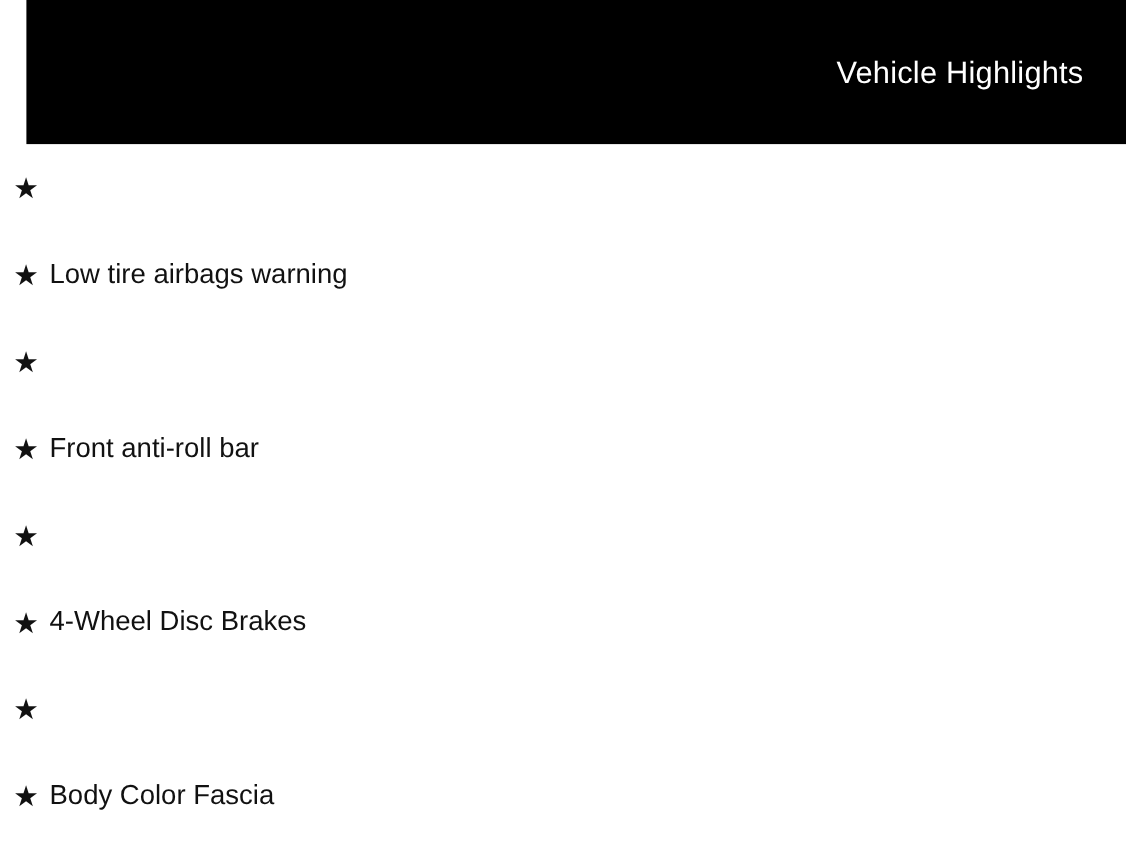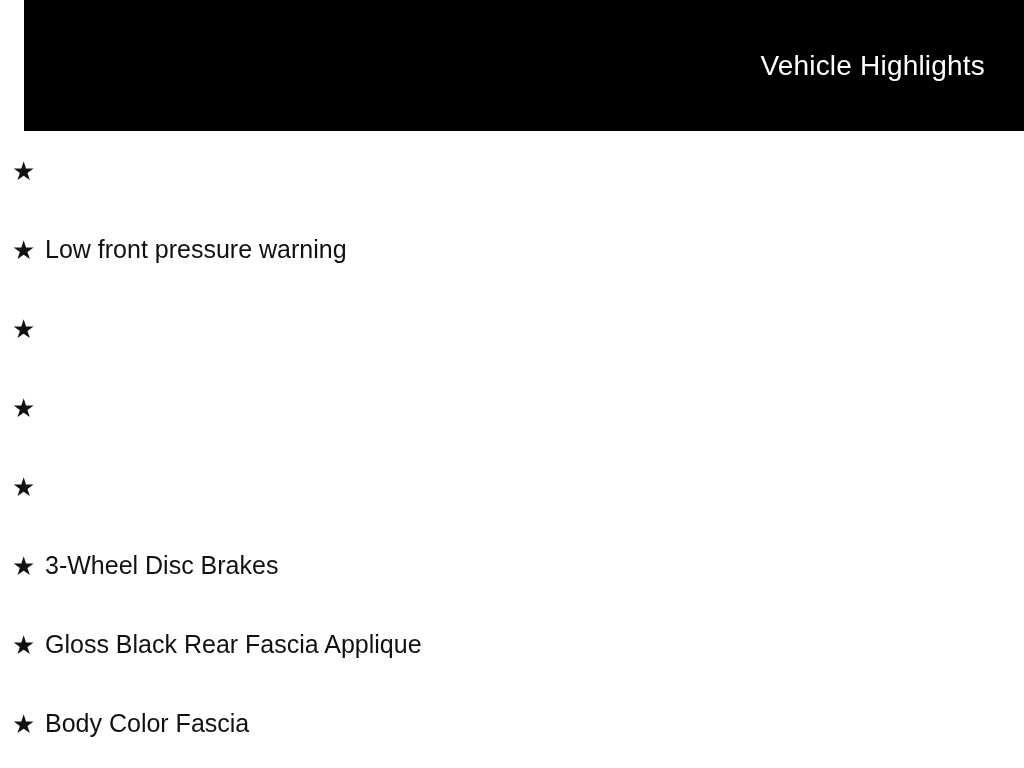--- a/index.html
+++ b/index.html
@@ -64,43 +64,43 @@
 </header>
 
 <main>
   <ul class="highlights-list" id="highlights-list">
   <li class="highlight-item">
     <span class="star-bullet">★</span>
   </li>
 
   <li class="highlight-item">
     <span class="star-bullet">★</span>
-    <span class="highlight-label">Low front pressure warning</span>
+    <span class="highlight-label">Low tire airbags warning</span>
   </li>
 
   <li class="highlight-item">
     <span class="star-bullet">★</span>
   </li>
 
   <li class="highlight-item">
     <span class="star-bullet">★</span>
+    <span class="highlight-label">Front anti-roll bar</span>
   </li>
 
   <li class="highlight-item">
     <span class="star-bullet">★</span>
   </li>
 
   <li class="highlight-item">
     <span class="star-bullet">★</span>
-    <span class="highlight-label">3-Wheel Disc Brakes</span>
+    <span class="highlight-label">4-Wheel Disc Brakes</span>
   </li>
 
   <li class="highlight-item">
     <span class="star-bullet">★</span>
-    <span class="highlight-label">Gloss Black Rear Fascia Applique</span>
   </li>
 
   <li class="highlight-item">
     <span class="star-bullet">★</span>
     <span class="highlight-label">Body Color Fascia</span>
   </li>
 </ul>
 </main>
 
 </body></html>

